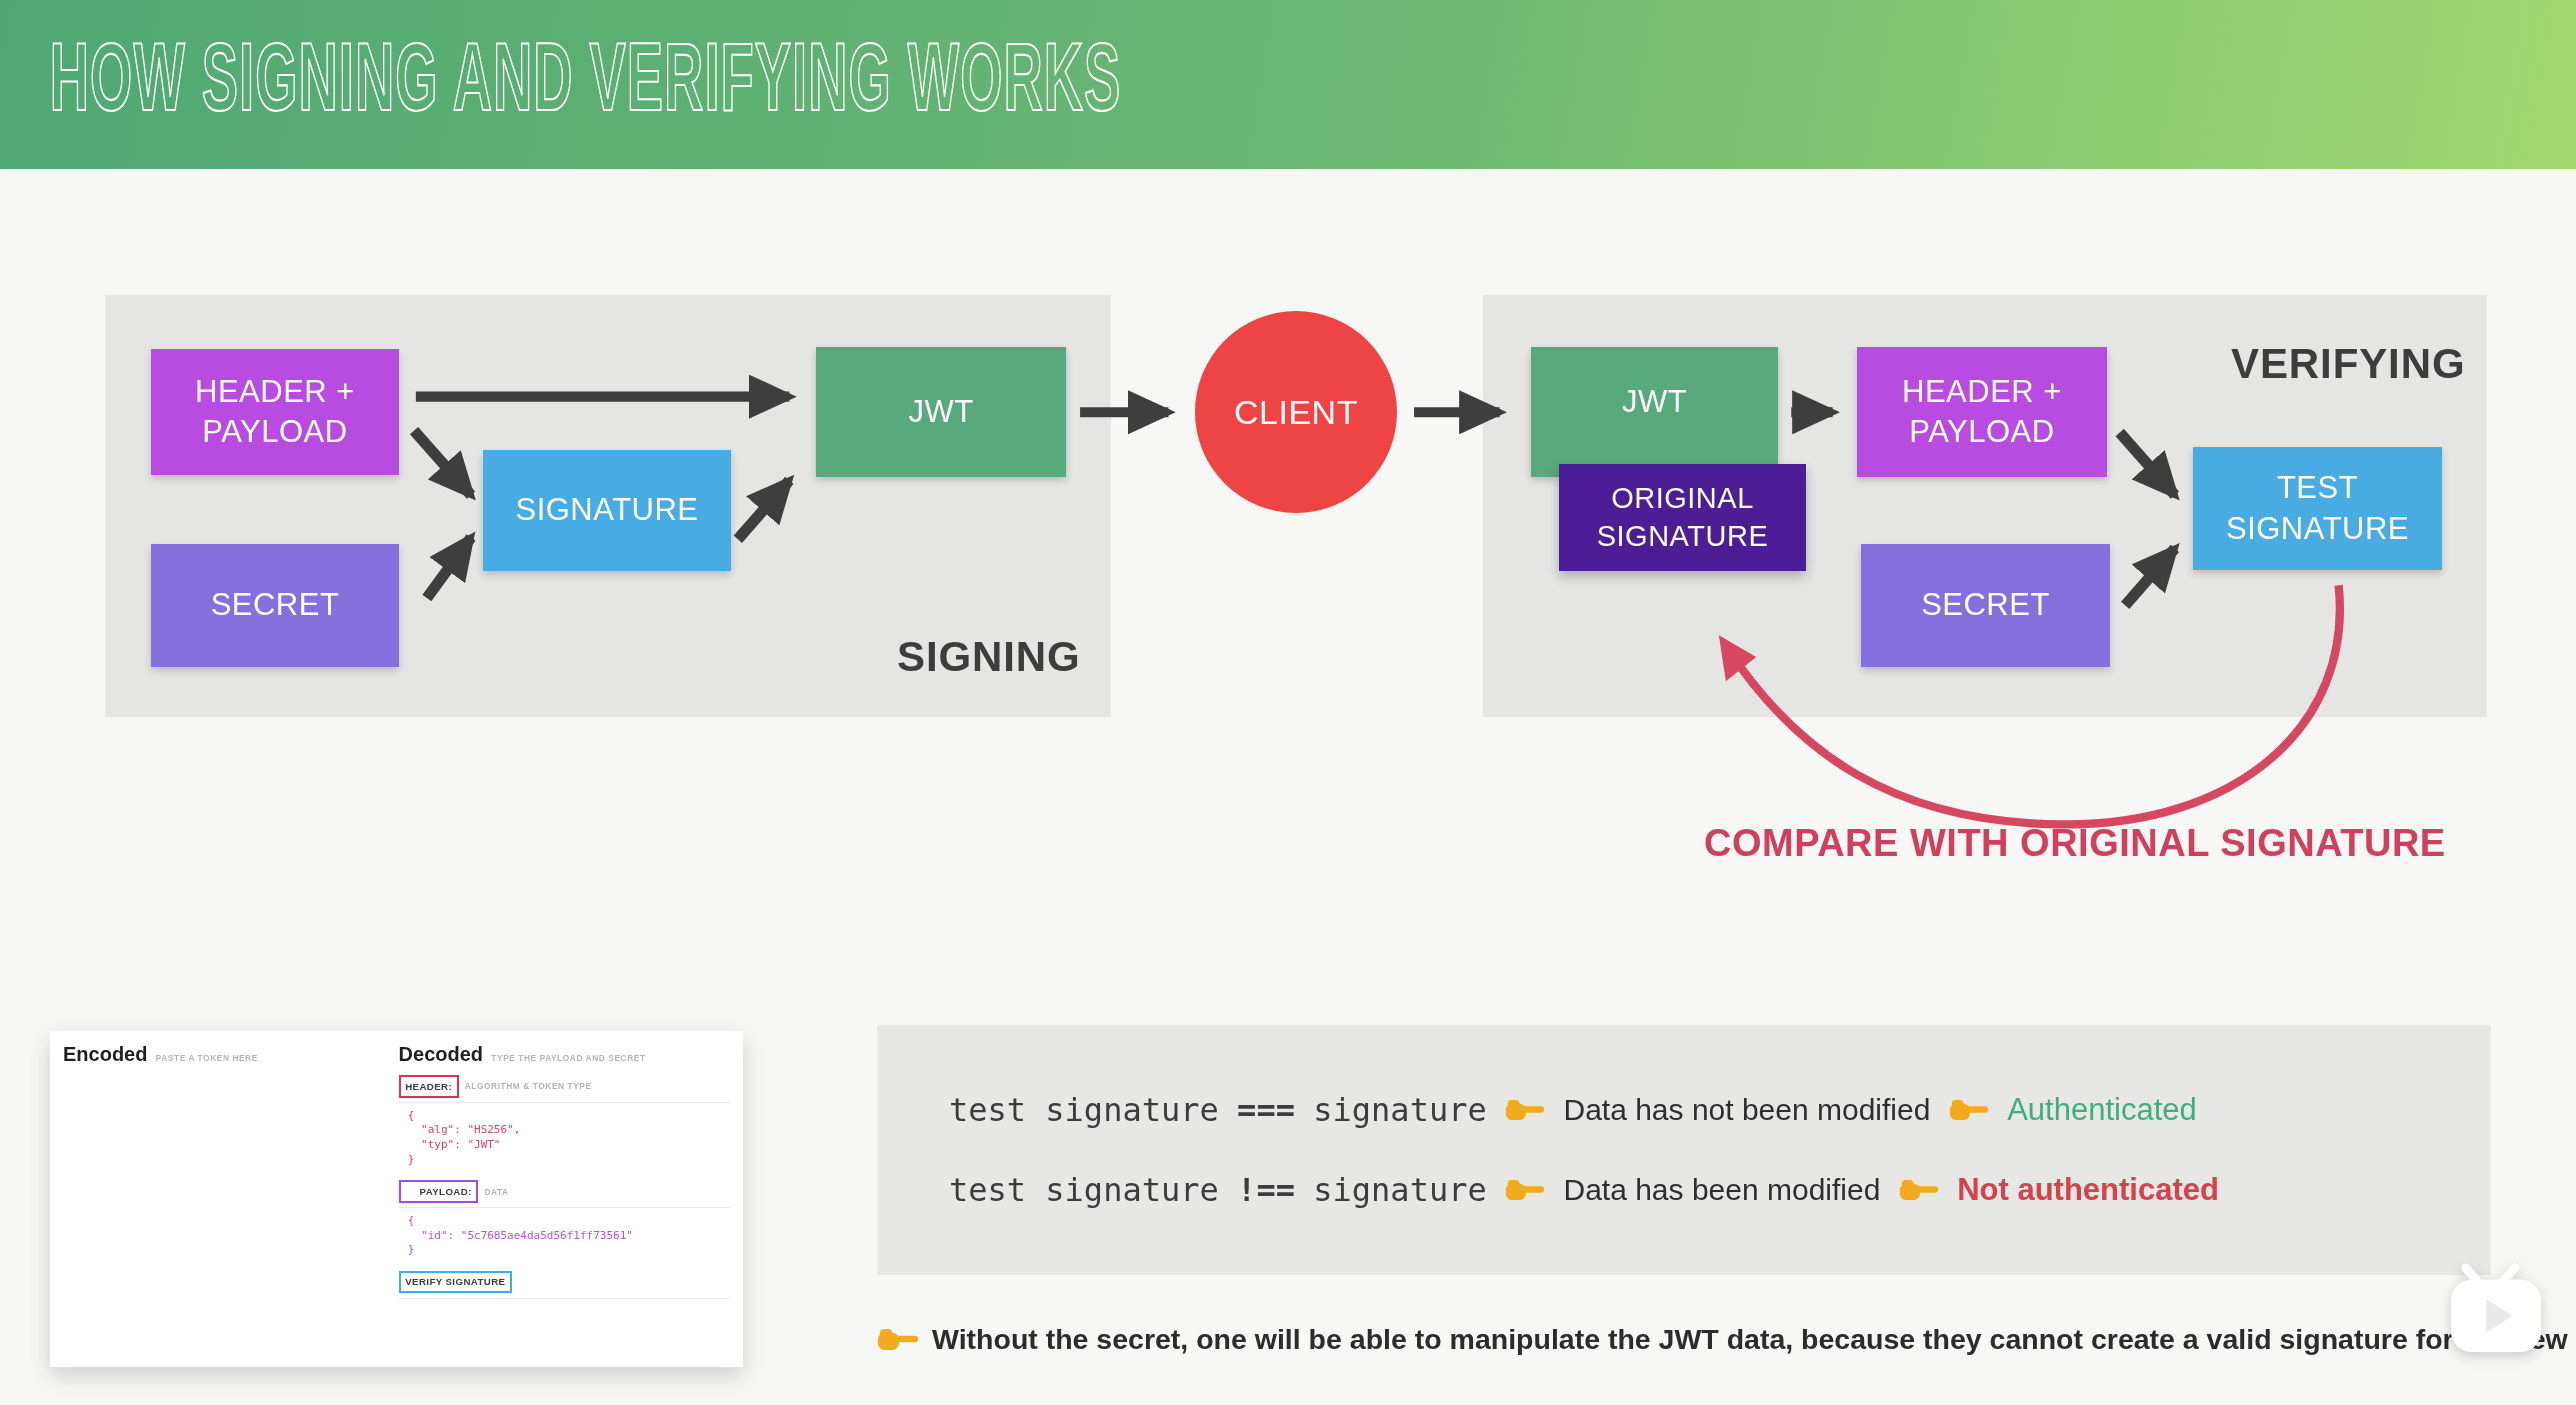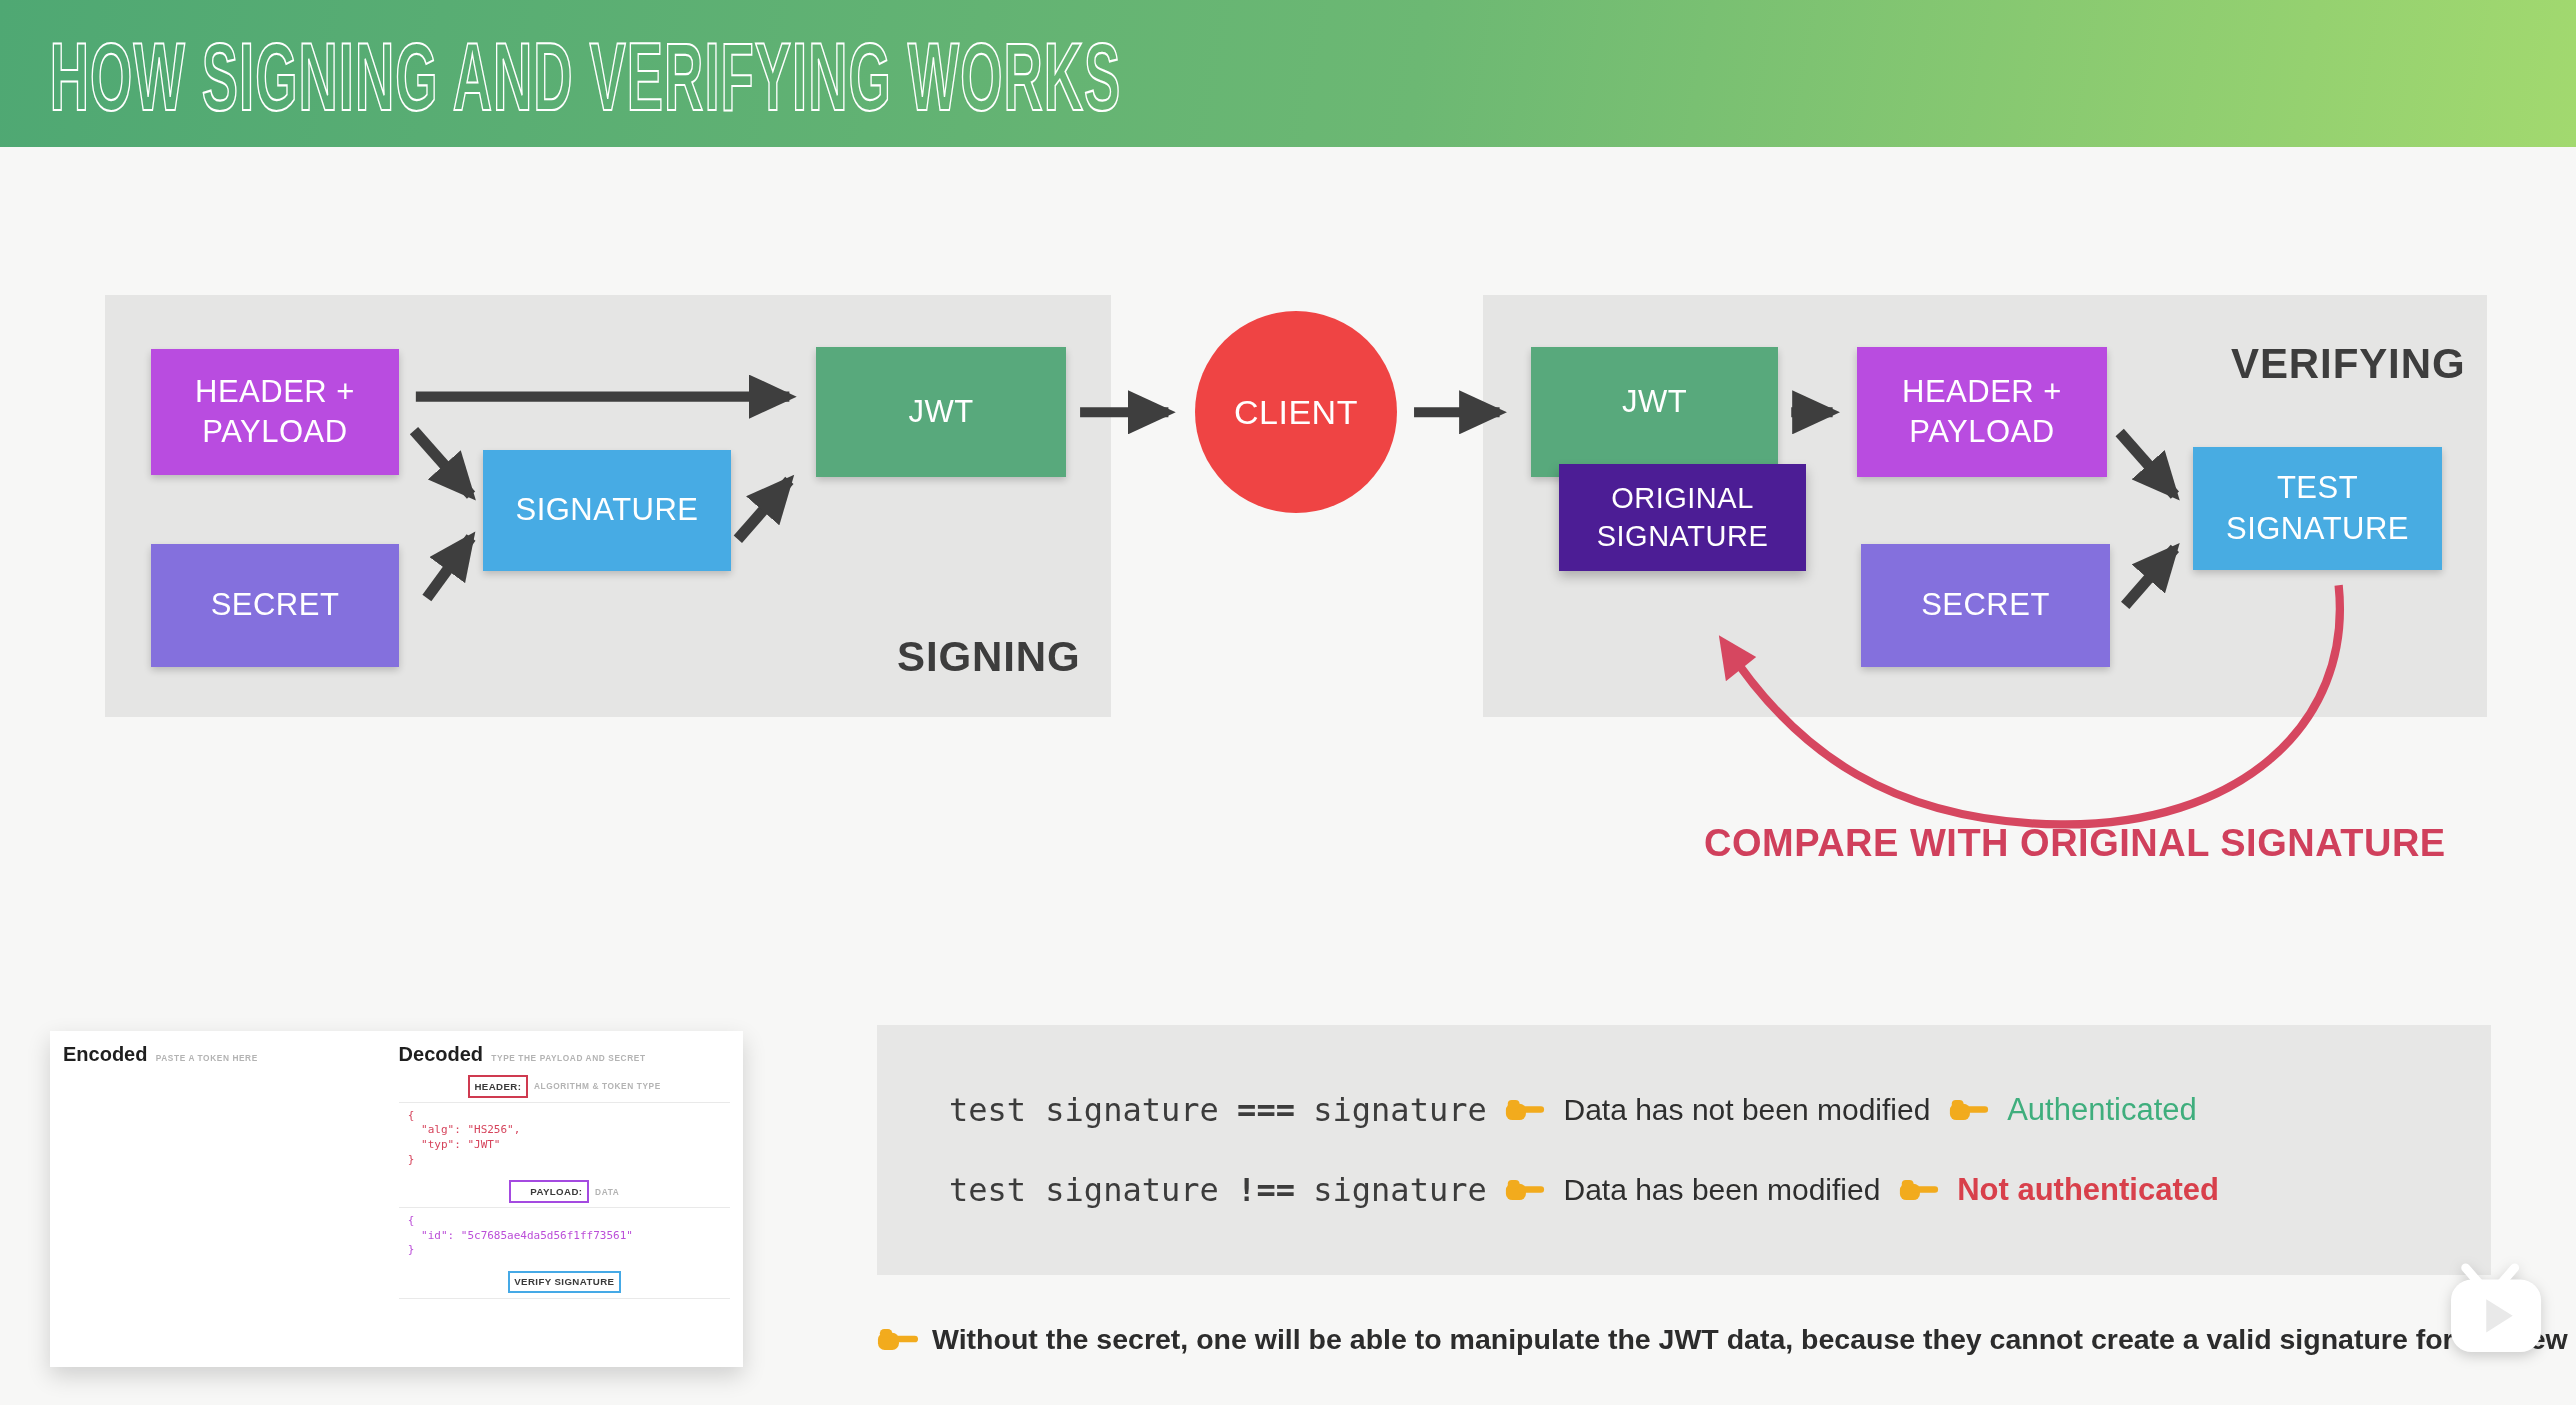--- a/index.html
+++ b/index.html
@@ -2,21 +2,21 @@
 <html style="font-size:14.7px"><head>
 <meta charset="utf-8">
 <style>
   html,body{margin:0;padding:0;}
   body{
     width:2576px;height:1406px;position:relative;overflow:hidden;
     background:#f7f7f6;
     font-family:"Liberation Sans",sans-serif;
   }
   
-  .header-bar{position:absolute;left:0;top:0;width:2576px;height:147px;
+  .header-bar{position:absolute;left:0;top:0;width:2576px;height:169px;
     background:linear-gradient(100deg,#4fa873 0%,#6cb873 55%,#a2d96f 100%);text-align:right;}
   .title-svg{position:absolute;left:48px;top:20px;}
   
   .panel{position:absolute;background:#e5e5e4;}
   #panel-signing{left:105px;top:295px;width:1006px;height:422px;}
   #panel-verifying{left:1483px;top:295px;width:1004px;height:422px;}
   .panel-label{position:absolute;font-weight:bold;color:#3d3d3d;letter-spacing:0.9px;}
   #signing-label{left:897px;top:633px;font-size:42px;}
   #verifying-label{left:2231px;top:340px;font-size:42px;}
   
@@ -52,21 +52,21 @@
   #encoded-col{width:319px;flex:none;}
   #token-box{margin-top:8.3px;border:0.9px solid #e2e2e2;height:272px;box-sizing:border-box;
     padding:14px 14.7px;font-family:"DejaVu Sans Mono",monospace;font-size:12px;line-height:17.5px;
     word-break:break-all;}
   .tok-red{color:#d63a61;}
   .tok-dot{color:#55565a;}
   .tok-purple{color:#9d50d6;}
   .tok-blue{color:#58aee0;}
   #decoded-col{flex:1;min-width:0;}
   .sec-row{display:flex;align-items:center;gap:6px;border-bottom:0.9px solid #e9e9e9;
-    padding:3.7px 0 4.6px;margin-top:5.5px;justify-content:center;}
+    padding:3.7px 0 4.6px;margin-top:5.5px;}
   .chip{font-size:9.7px;font-weight:bold;color:#3a3a3a;letter-spacing:0.4px;
     padding:3.7px 4.6px;border-style:solid;border-width:2.8px;}
   .chip-red{border-color:#cf3a50;}
   .chip-purple{border-color:#a44ae0;padding-left:19px;}
   .chip-blue{border-color:#45a9e6;}
   .code-pre{font-family:"DejaVu Sans Mono",monospace;font-size:11px;line-height:14.7px;
     white-space:pre;padding:5.5px 0 3.7px 9.2px;}
   .code-red{color:#d6445c;}
   .code-purple{color:#bb4ed8;}
   #verify-code{background:#f3f3f2;margin-top:5.5px;padding:7.4px 9.2px;

